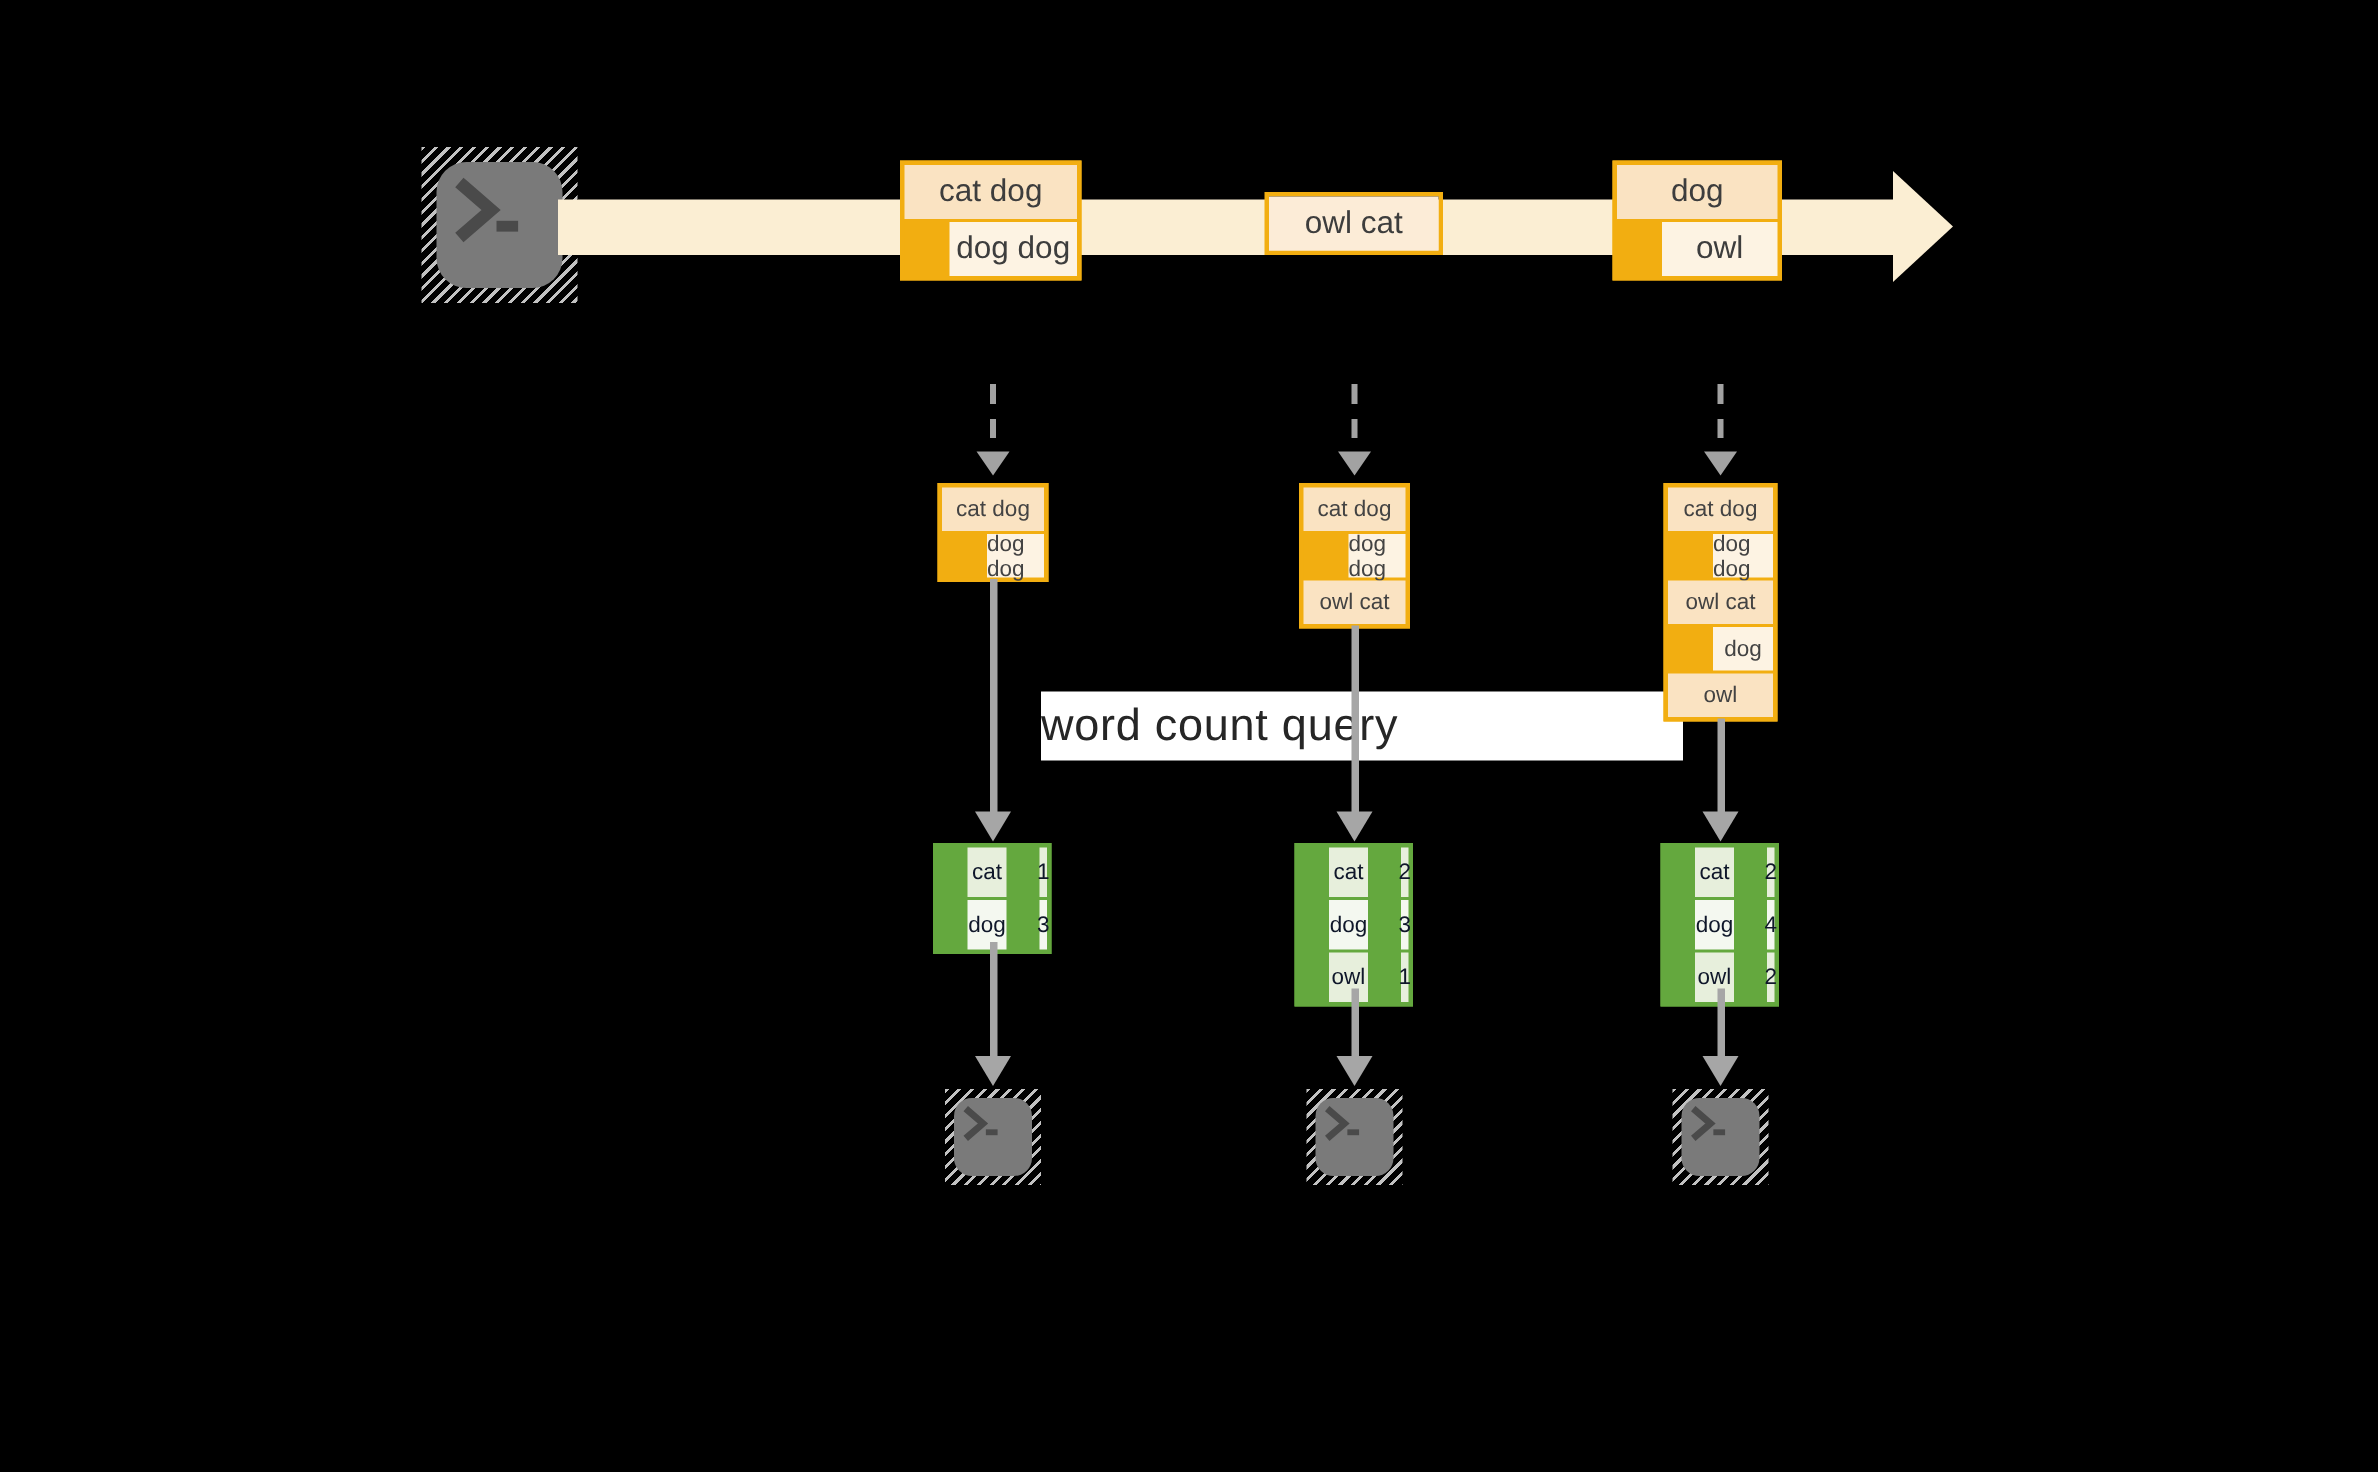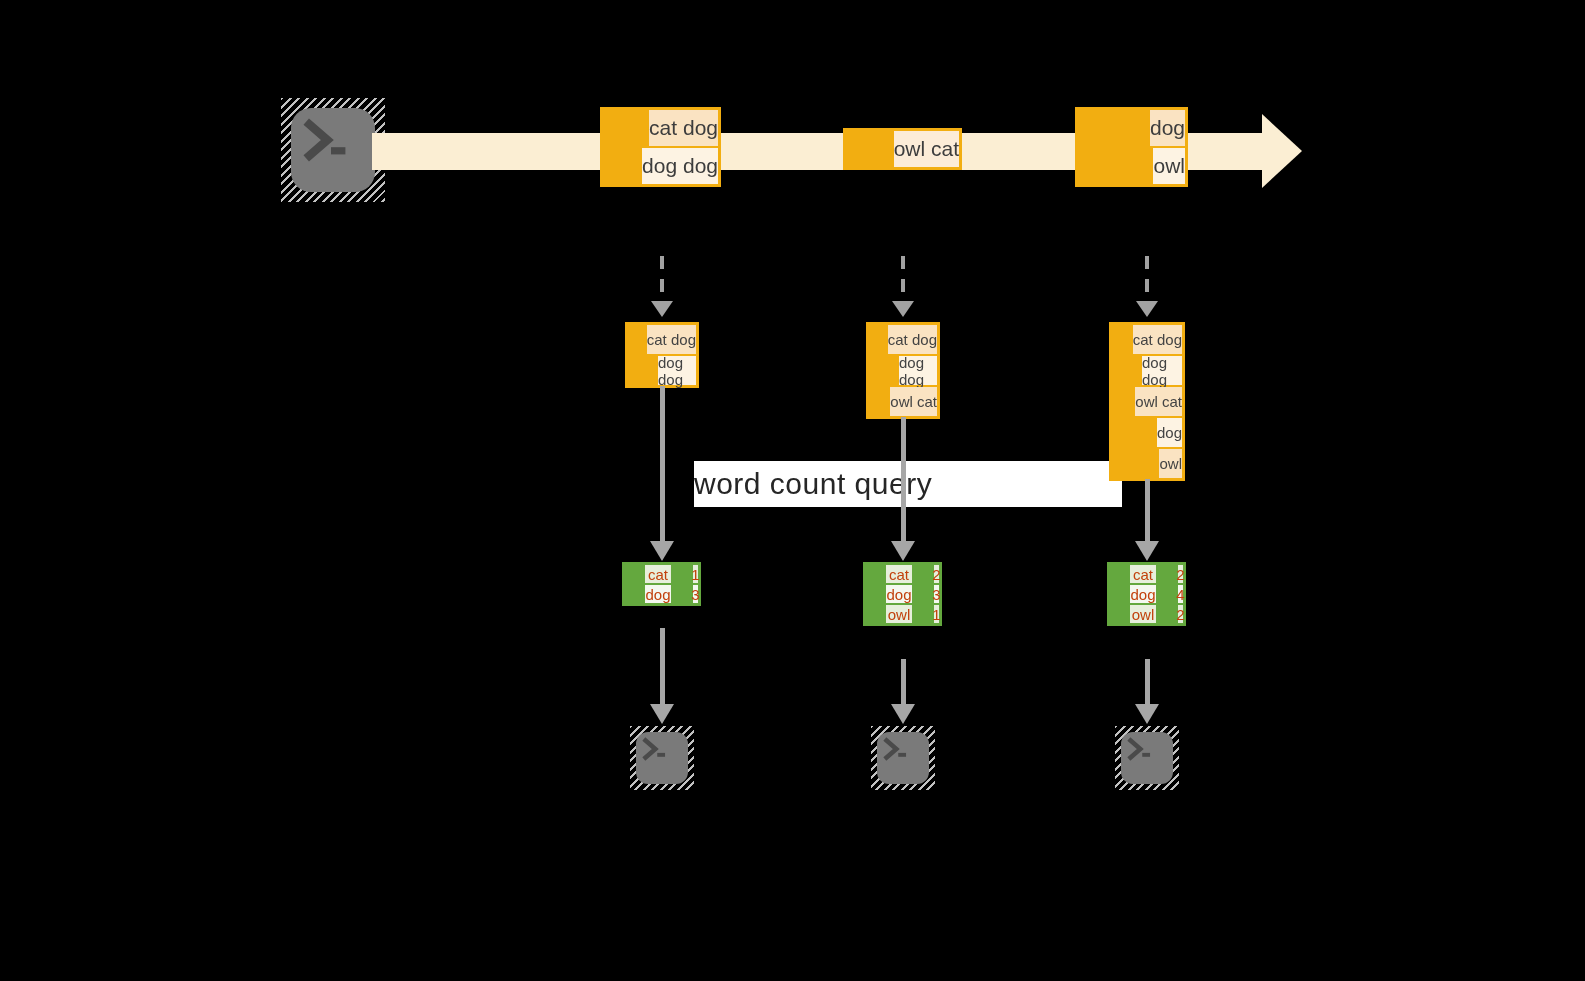--- a/index.html
+++ b/index.html
@@ -36,21 +36,21 @@
   .band{position:absolute;background:var(--band);}
   .band-head{
     position:absolute;width:0;height:0;
     border-top:37px solid transparent;border-bottom:37px solid transparent;
     border-left:40px solid var(--band);
   }
 
   
   .obox{
     position:absolute;border:3px solid var(--orange);background:var(--orange);
-    display:flex;flex-direction:column;gap:2px;box-sizing:border-box;align-items:flex-end;
+    display:flex;flex-direction:column;gap:2px;box-sizing:border-box;
   }
   .ocell{display:flex;align-items:center;justify-content:center;}
   .ecell{height:36px;font-size:21px;color:#3d3d3d;}
   .scell{height:29px;font-size:15px;}
   .fill-dark{background:var(--peach);}
   .fill-light{background:var(--cream);margin-left:30px;}
   .fill-mid{background:var(--mid);}
 
   
   .dash-line{position:absolute;width:4px;
@@ -68,22 +68,22 @@
     position:absolute;background:#fff;display:flex;align-items:center;
     z-index:1;
   }
   .banner span{font-size:30px;font-weight:300;letter-spacing:.5px;color:#262626;}
 
   
   .rtable{
     position:absolute;border:3px solid var(--green);background:var(--green);
     display:grid;grid-template-columns:46px 25px;gap:2px;box-sizing:border-box;
   }
-  .rcell{height:18px;display:flex;align-items:center;justify-content:center;
-    font-size:15px;color:#c2410c;margin-left:20px;}
+  .rcell{height:33px;display:flex;align-items:center;justify-content:center;
+    font-size:15px;color:#0f172a;margin-left:20px;}
   .row-dark{background:var(--green-dark);}
   .row-light{background:var(--green-light);}
 
   .z2{z-index:2;} .z3{z-index:3;}
 </style>
 </head>
 <body>
 
 <div class="stage">
 

